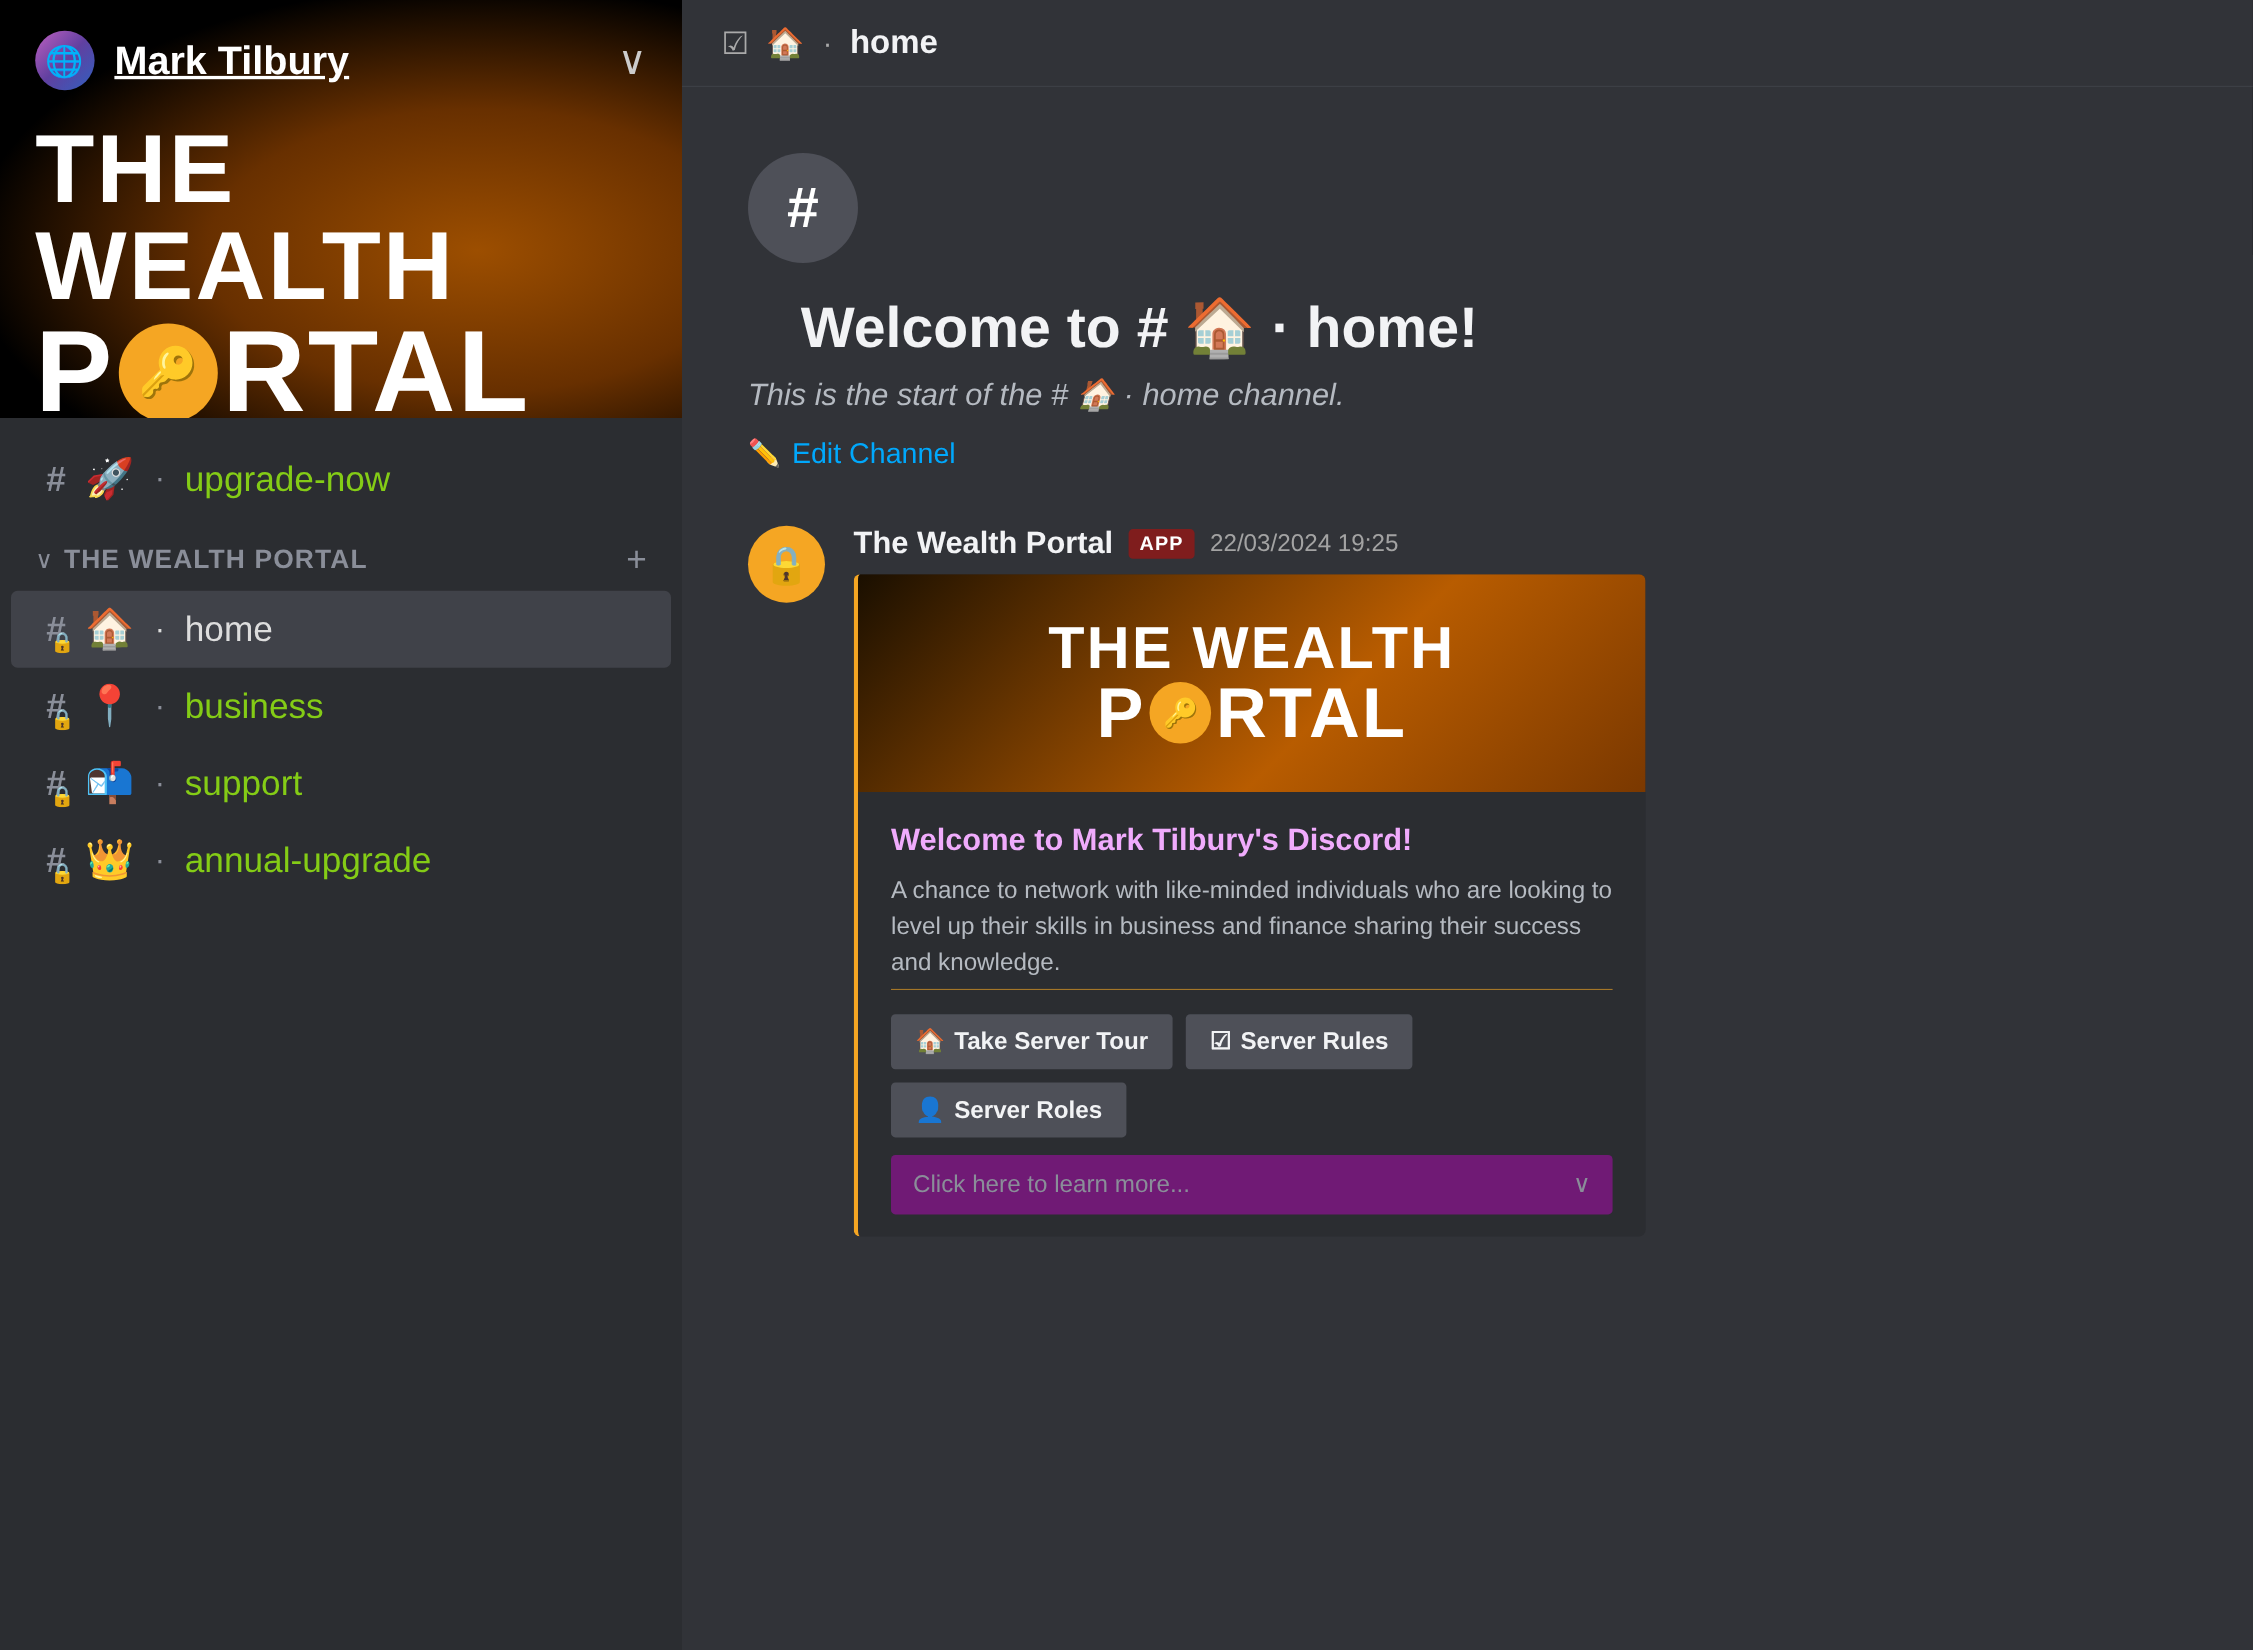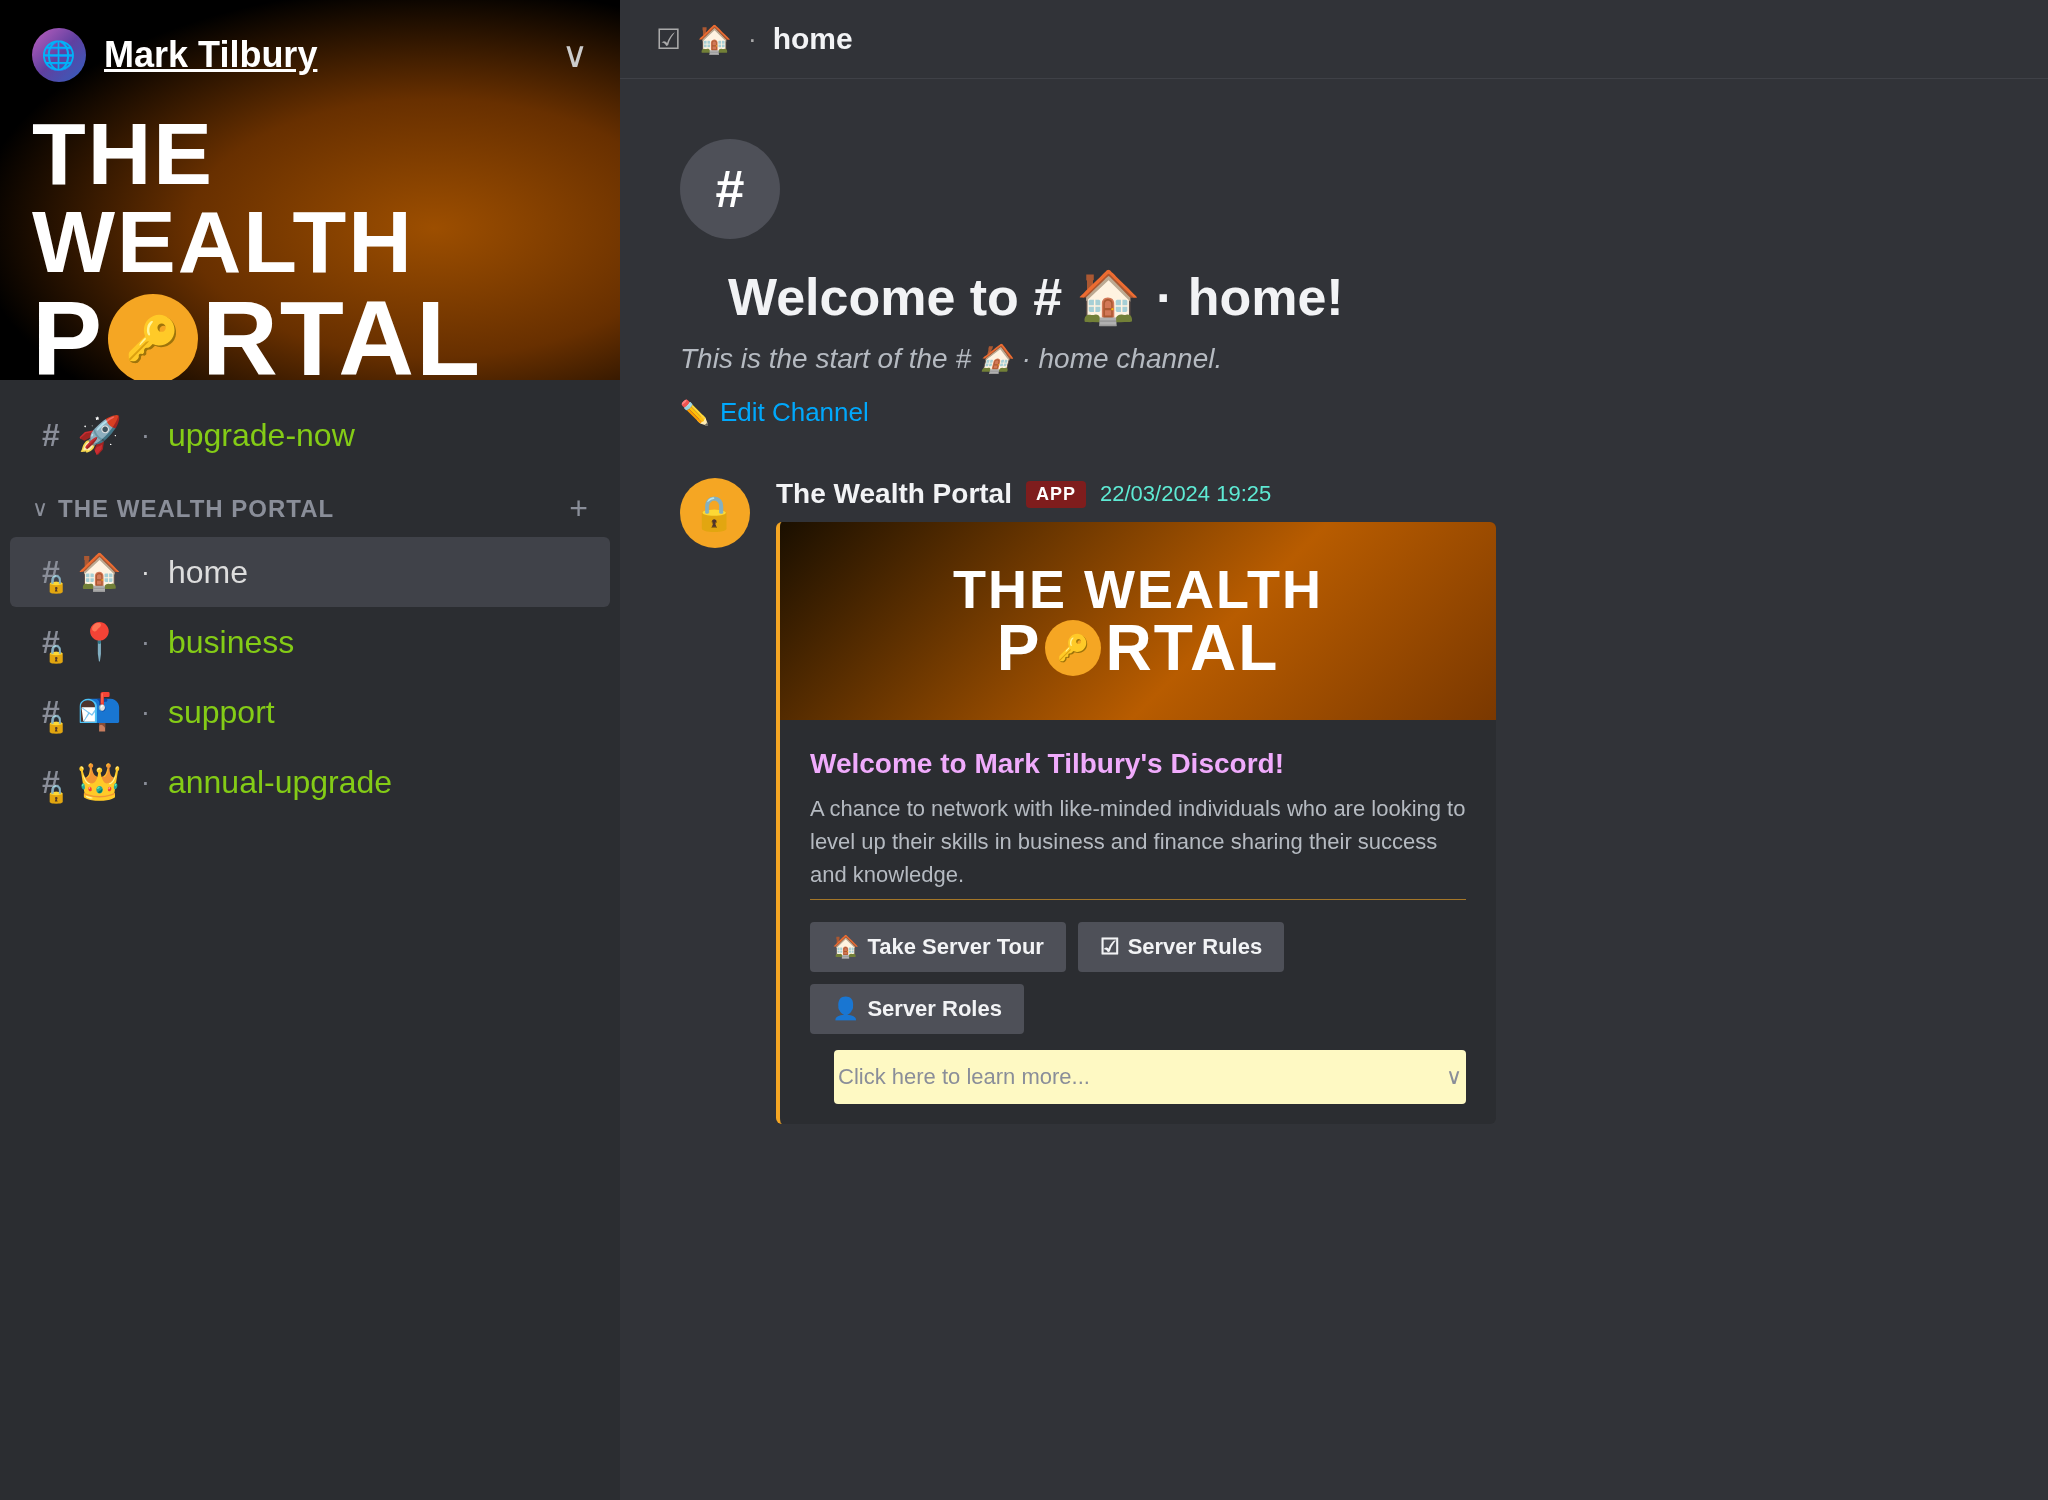--- a/index.html
+++ b/index.html
@@ -357,21 +357,21 @@
       color: #fff;
       font-size: 18px;
       font-weight: 700;
       padding: 3px 10px;
       border-radius: 4px;
       text-transform: uppercase;
       letter-spacing: 1px;
     }
 
     .message-timestamp {
-      color: #5eead4;
+      color: #a3a3a3;
       font-size: 22px;
     }
 
     
     .embed-card {
       border-left: 4px solid #f5a623;
       background: #2b2d31;
       border-radius: 6px;
       overflow: hidden;
       max-width: 720px;
@@ -464,27 +464,26 @@
       padding: 12px 22px;
       border-radius: 4px;
       cursor: pointer;
       border: none;
     }
 
     .embed-dropdown {
       display: flex;
       align-items: center;
       justify-content: space-between;
-      background: #fef9c3;
+      background: #701a75;
       color: #8a8e99;
       font-size: 22px;
-      padding: 14px 4px;
+      padding: 14px 20px;
       border-radius: 4px;
       cursor: pointer;
-      margin-left: 24px;
     }
 
     .dropdown-chevron {
       font-size: 22px;
       color: #8a8e99;
     }
 
     
     ::-webkit-scrollbar { width: 8px; }
     ::-webkit-scrollbar-track { background: transparent; }

